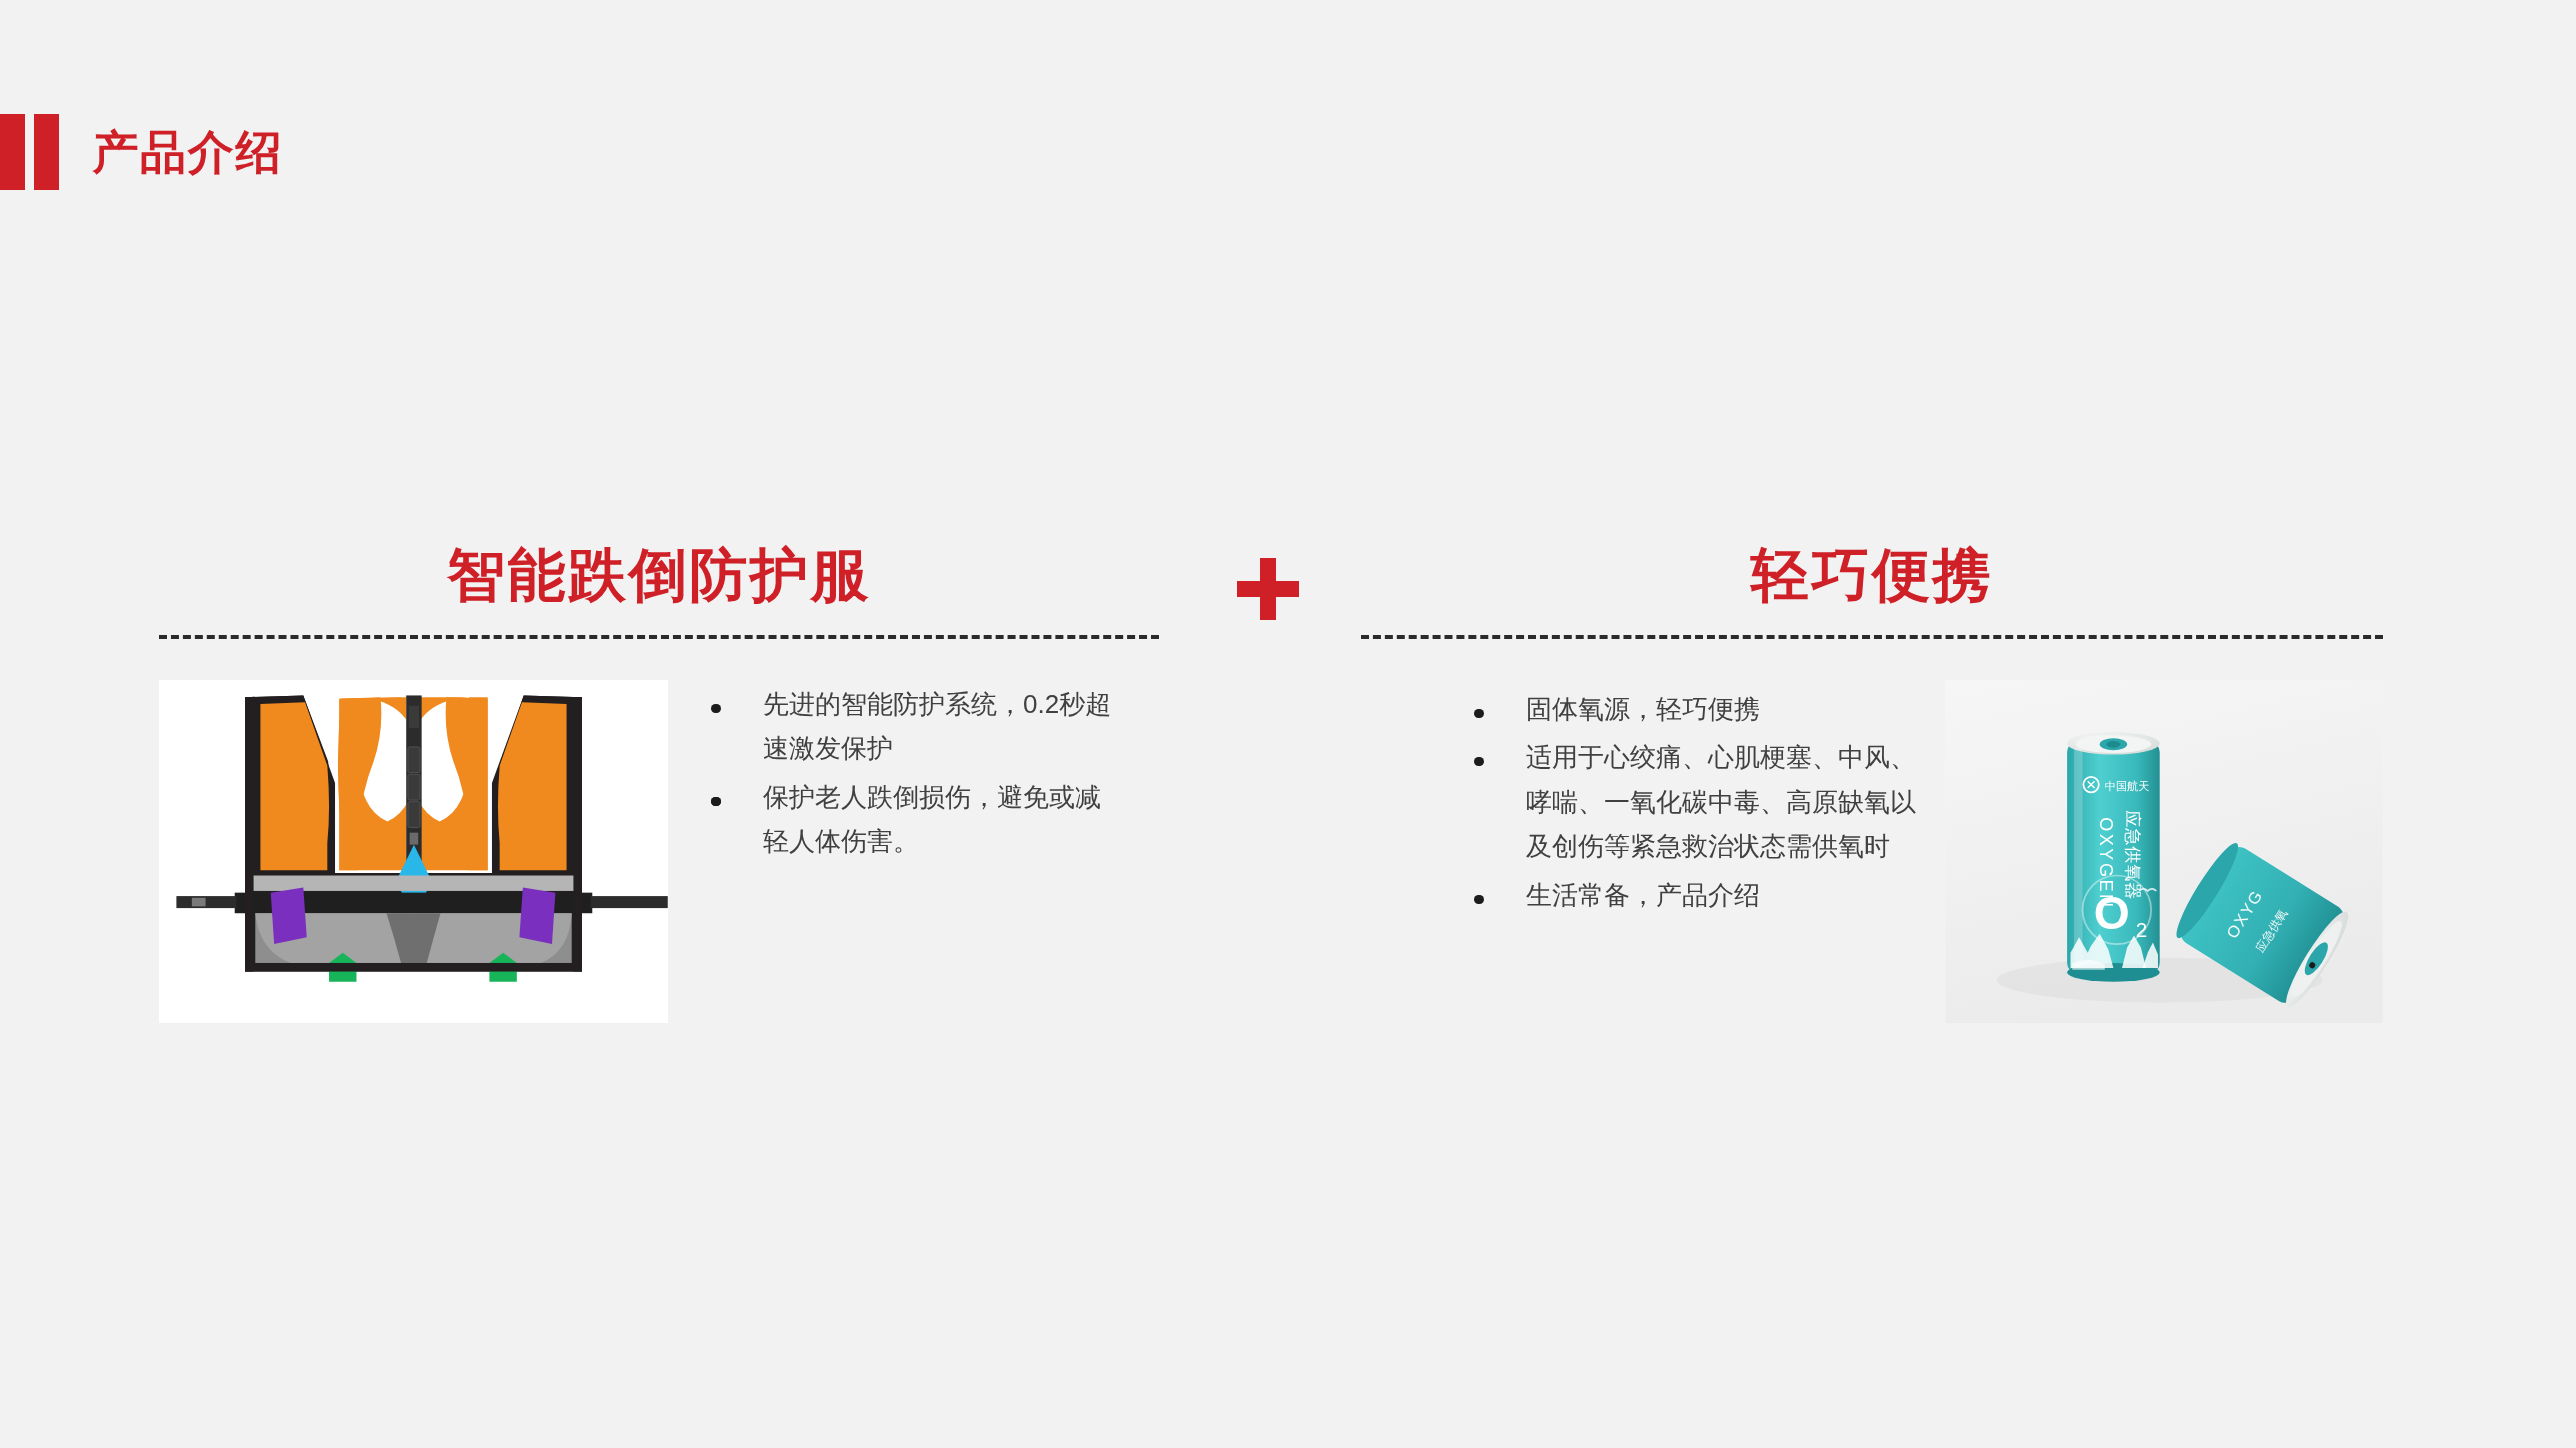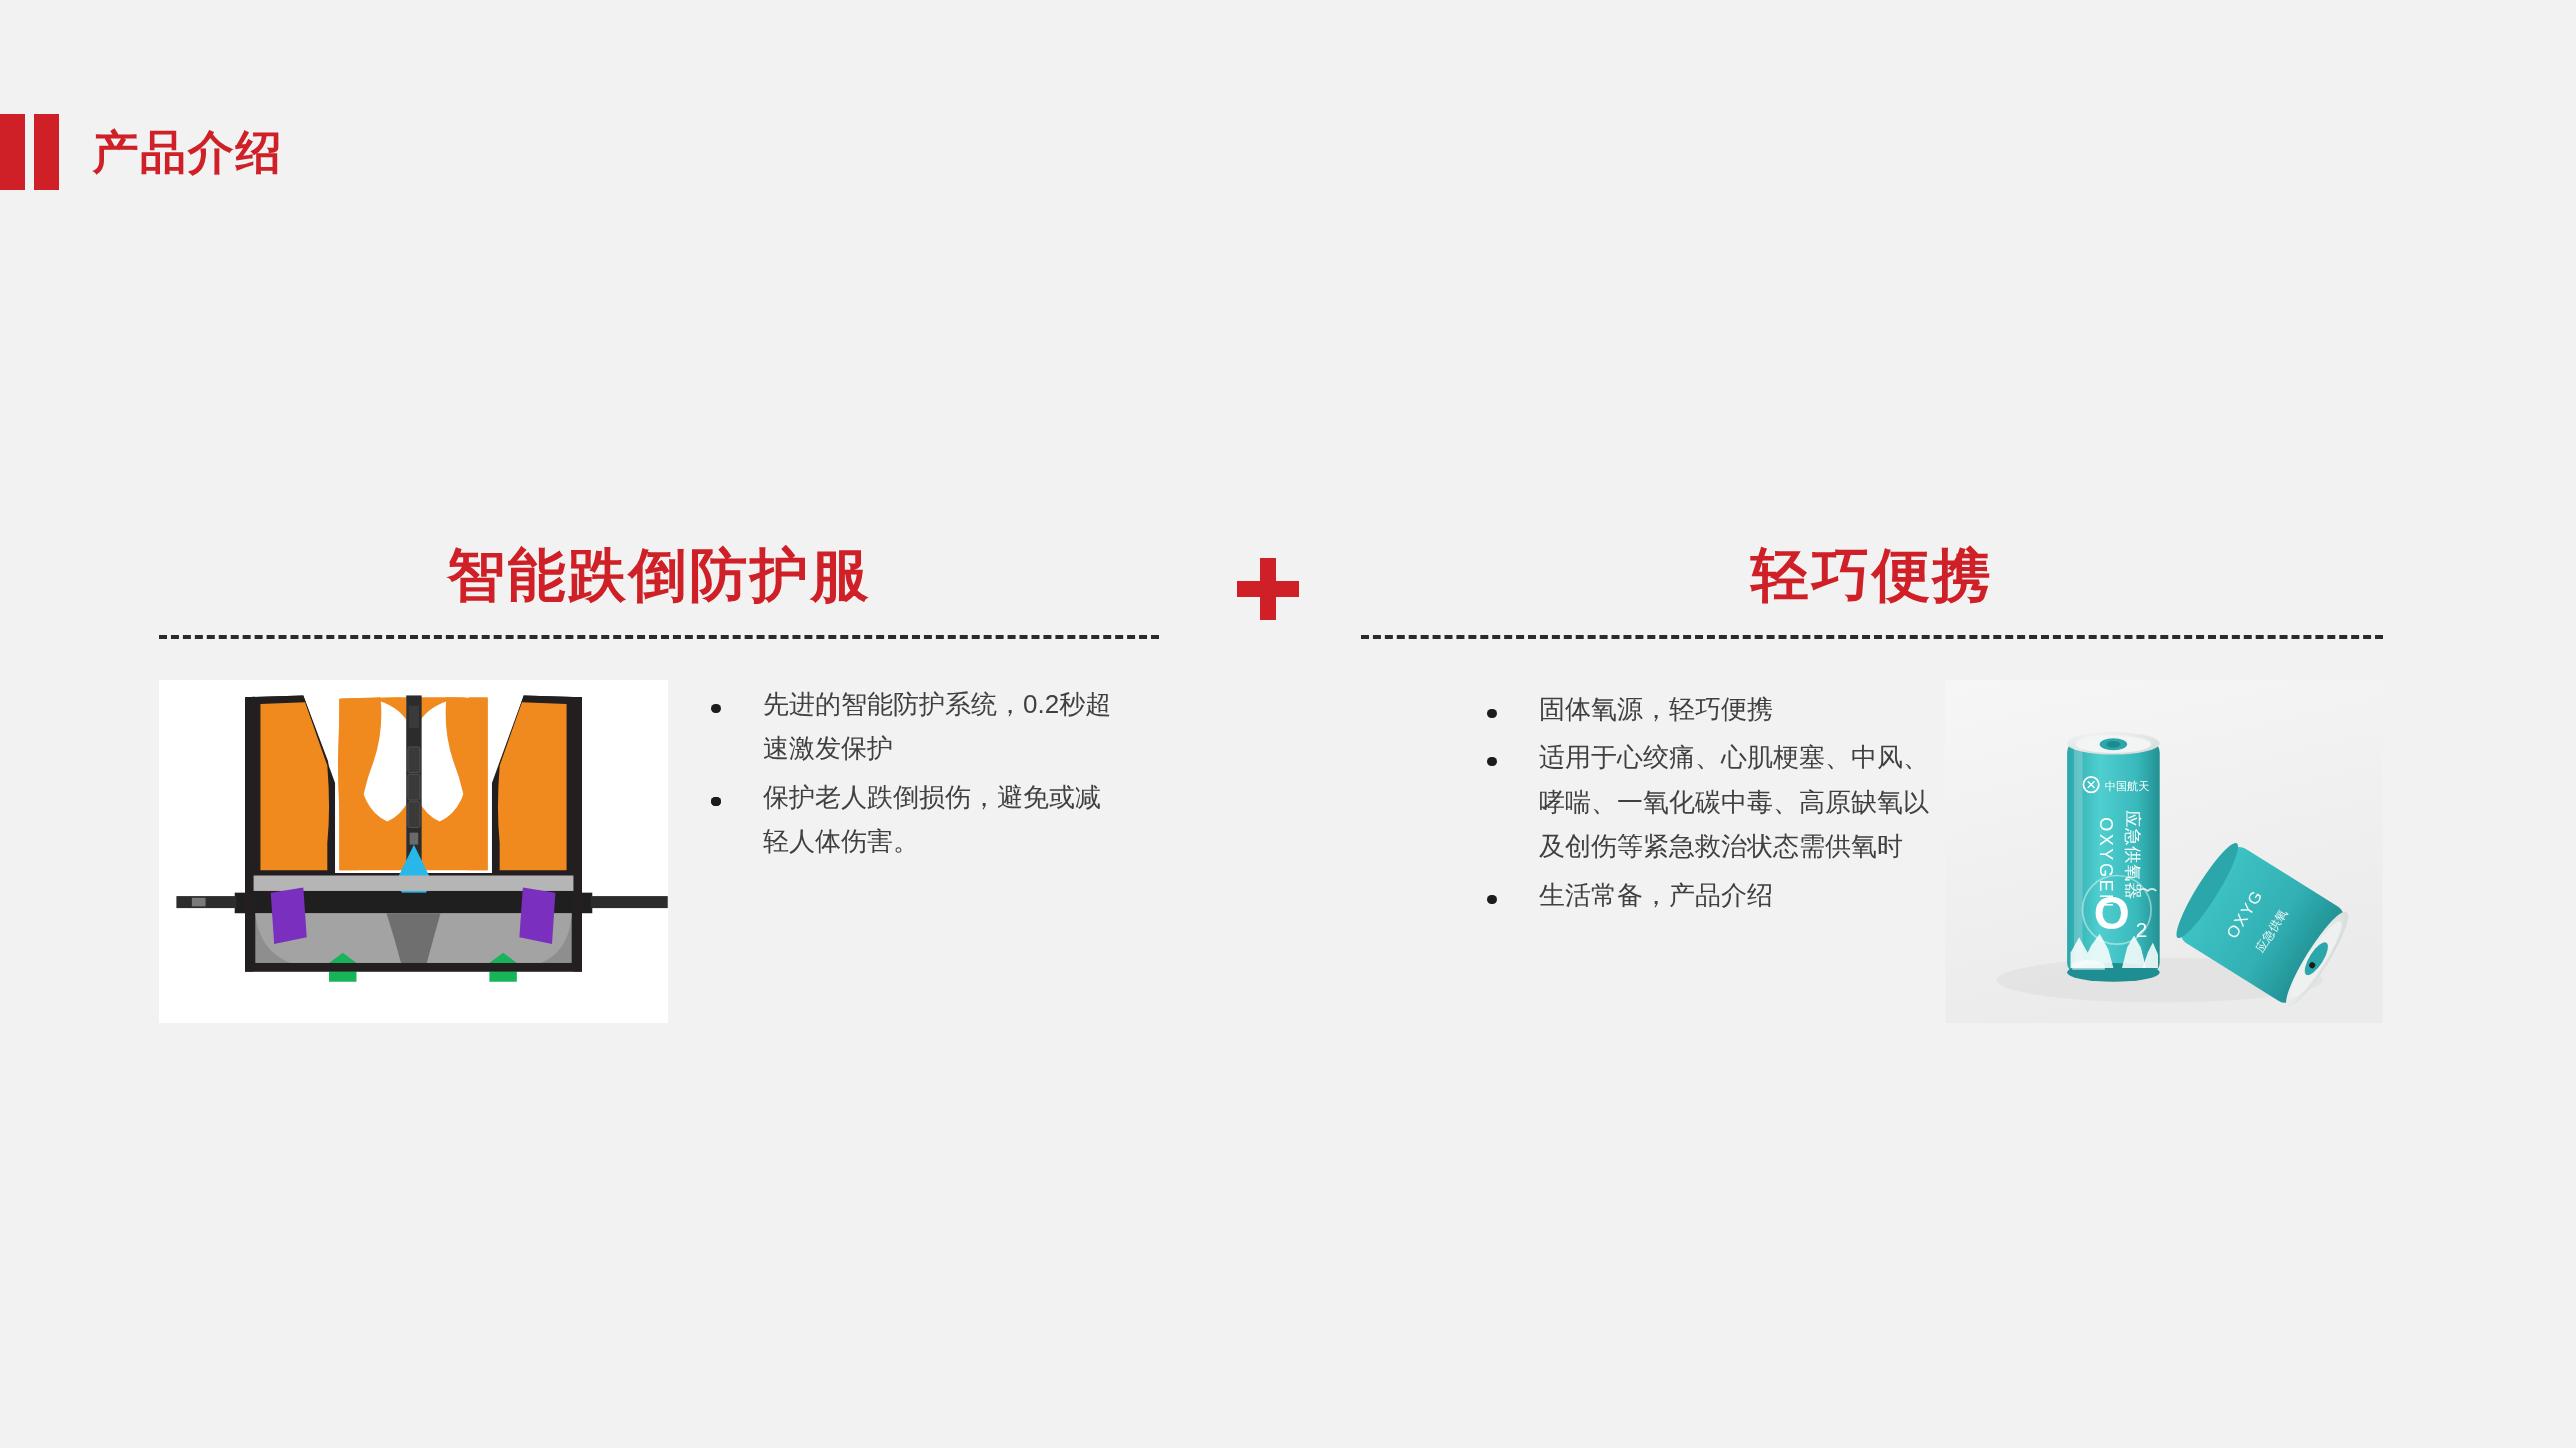--- a/index.html
+++ b/index.html
@@ -87,21 +87,21 @@
 
   .bullet-list {
     list-style: none;
     margin: 0;
     padding: 0;
     font-size: 26px;
     color: #404040;
     line-height: 1.72;
   }
   #list-left  { width: 412px; margin-left: 38px; margin-top: 1.7px; }
-  #list-right { width: 447px; margin-right: 16px; margin-top: 6.9px; }
+  #list-right { width: 447px; margin-right: 29px; margin-top: 6.9px; }
 
   .bullet-list li {
     position: relative;
     padding-left: 57px;
     margin-bottom: 3.4px;
   }
   .bullet-dot {
     position: absolute;
     left: 5.2px;
     top: 22px;

